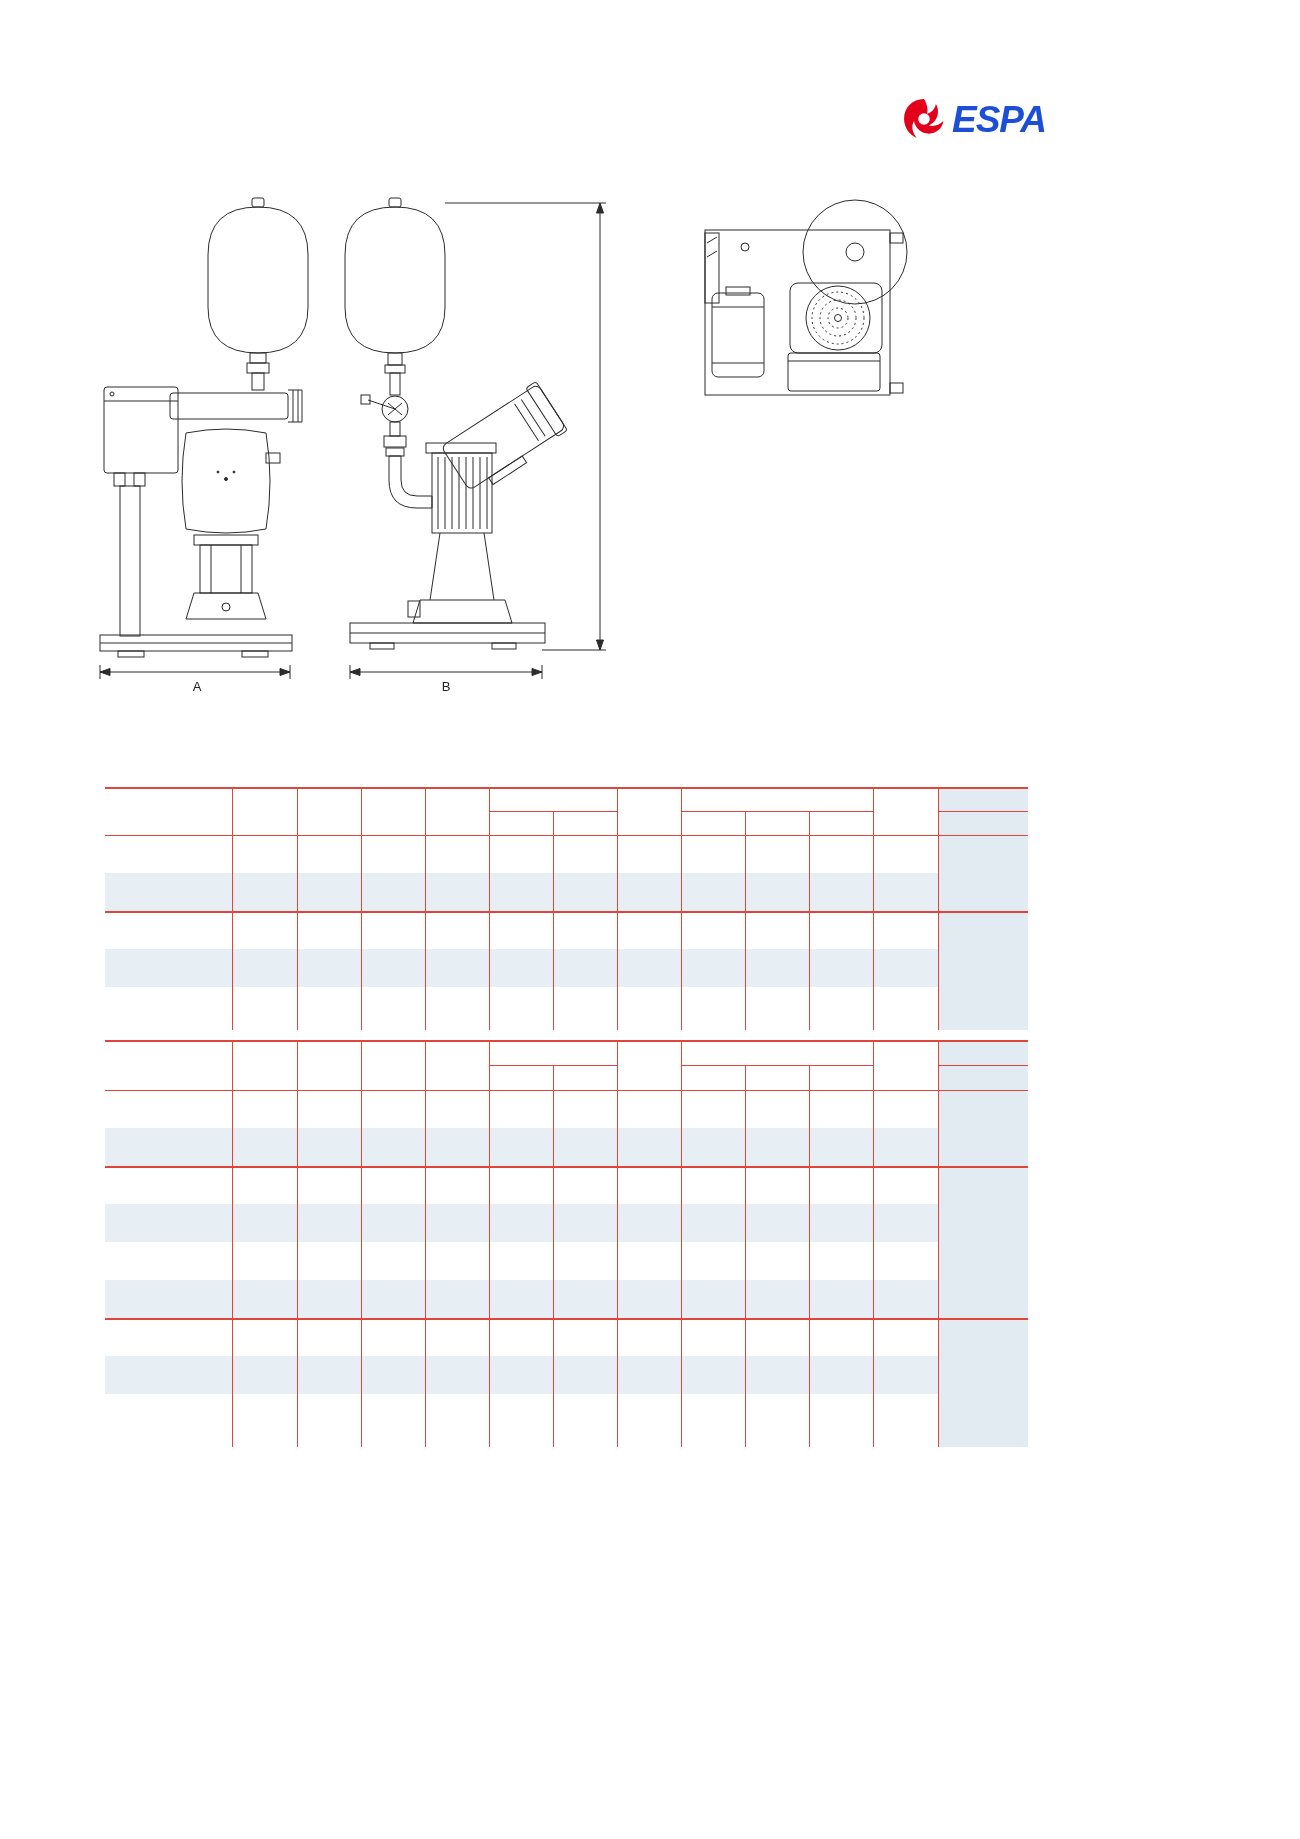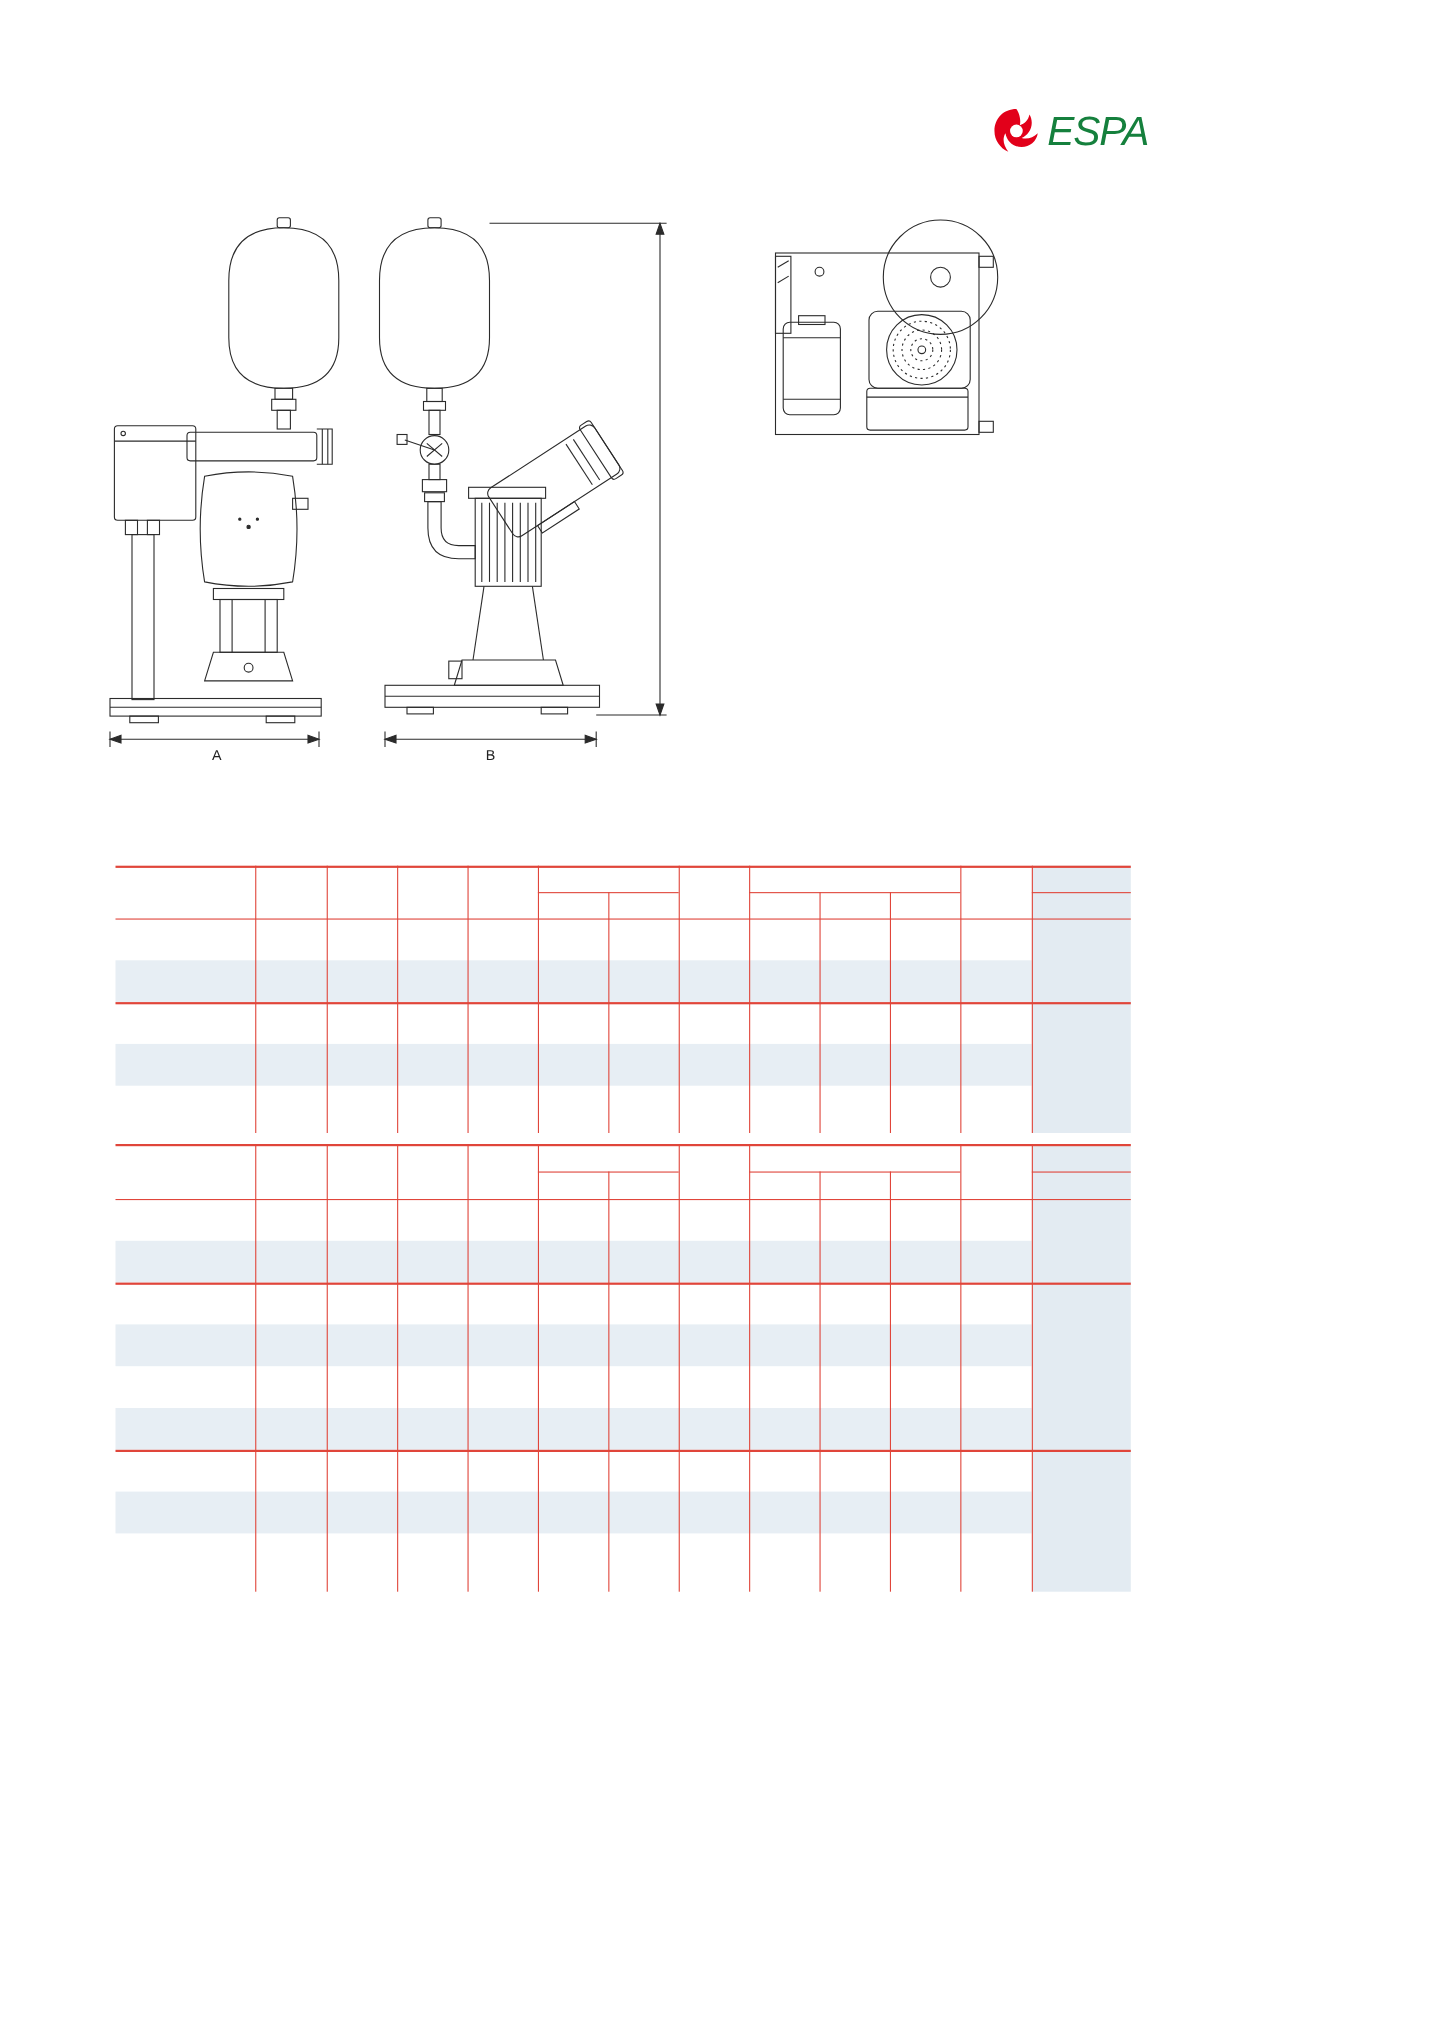--- a/index.html
+++ b/index.html
@@ -1,19 +1,19 @@
 <!DOCTYPE html>
 <html><head>
 <meta charset="utf-8">
 <style>
   html,body{margin:0;padding:0;background:#fff;}
   .page{position:relative;width:1300px;height:1839px;background:#ffffff;
         font-family:"Liberation Sans",sans-serif;overflow:hidden;}
   .logo{position:absolute;left:903px;top:98px;display:flex;align-items:center;gap:7px;}
-  .logo-text{font-size:37px;font-weight:normal;font-style:italic;color:#15803d;letter-spacing:-1px;line-height:1;}
+  .logo-text{font-size:37px;font-weight:bold;font-style:italic;color:#1d4ed8;letter-spacing:-1px;line-height:1;}
   .drawings-svg{position:absolute;left:90px;top:195px;}
   .dim-label{position:absolute;font-size:13px;color:#222;width:18px;text-align:center;}
   .dim-label-a{left:188px;top:679px;}
   .dim-label-b{left:437px;top:679px;}
   .data-table{position:absolute;}
   .tbl-el{position:absolute;}
 </style>
 </head>
 <body>
 

